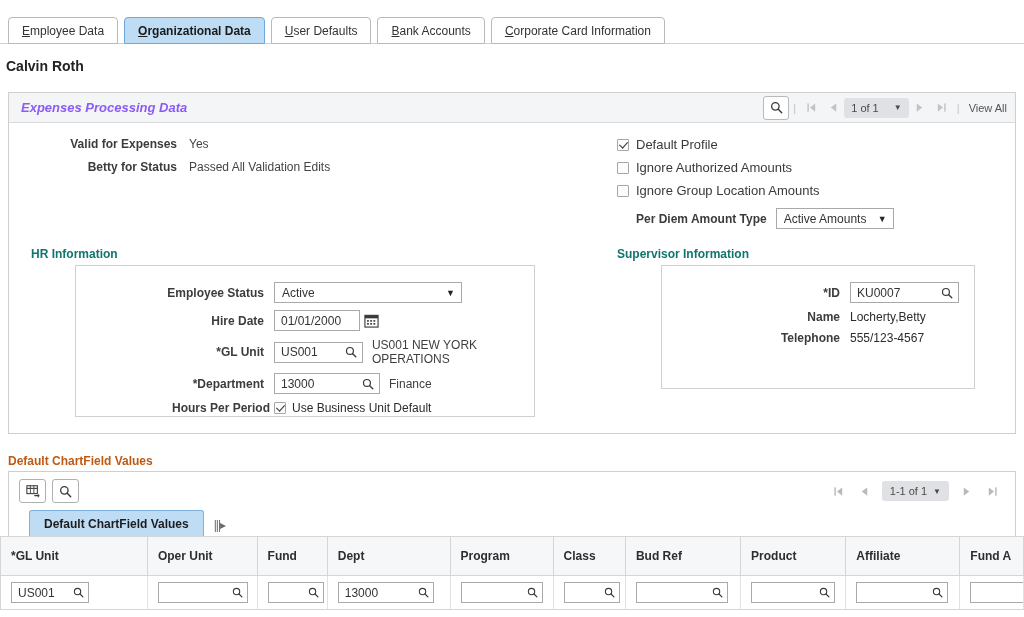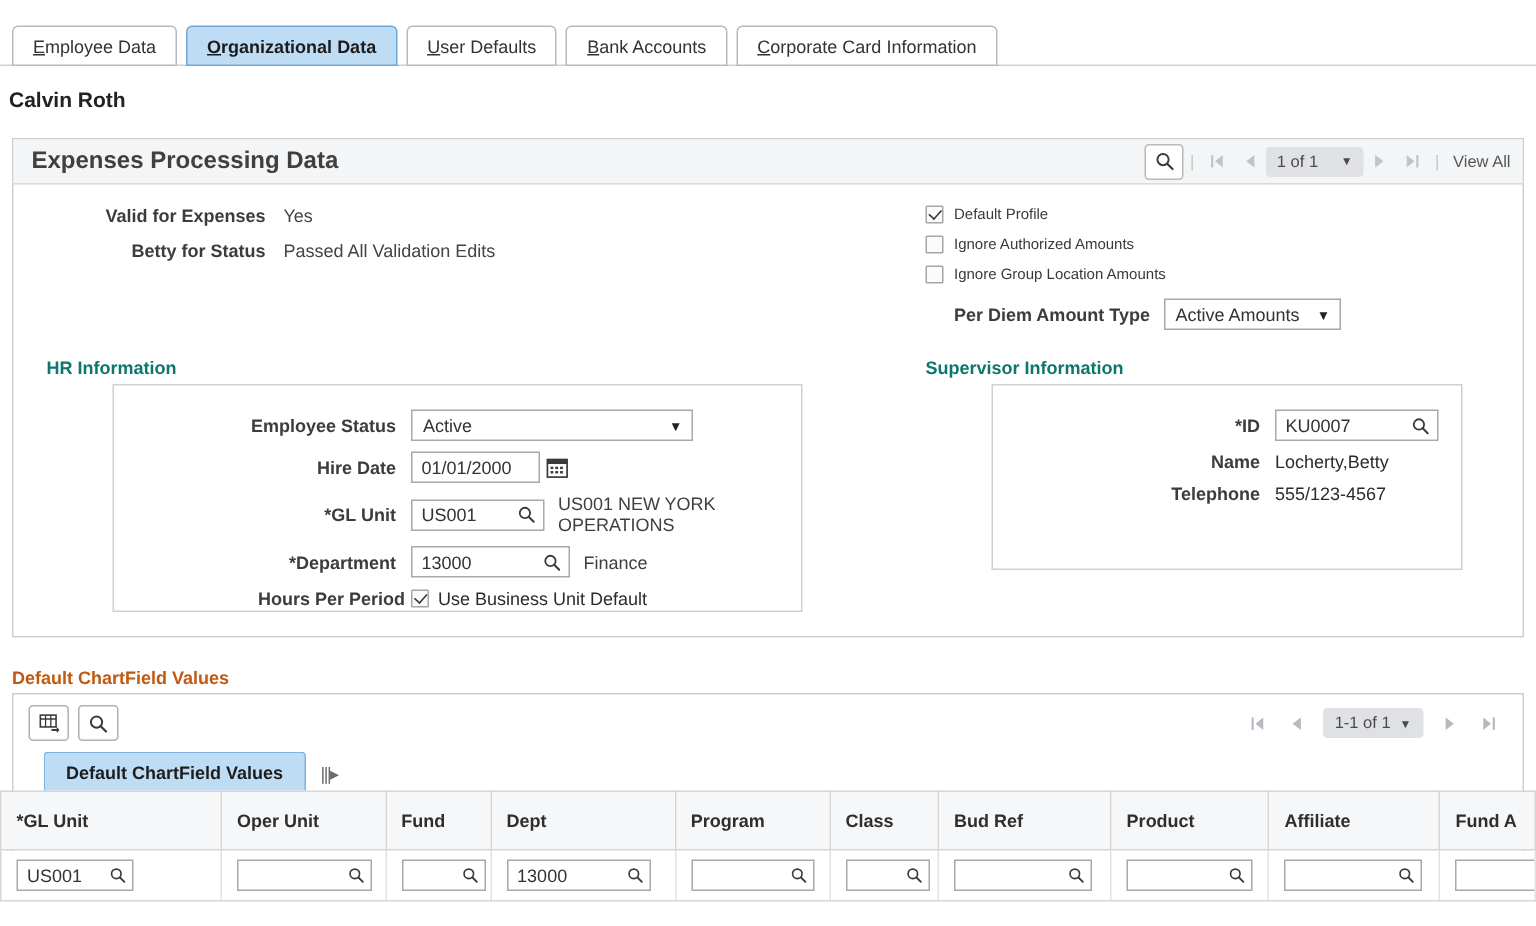--- a/index.html
+++ b/index.html
@@ -70,23 +70,24 @@
   .groupbox-header {
     height: 30px;
     background: #f4f5f7;
     border-bottom: 1px solid #d9dadd;
     display: flex;
     align-items: center;
     justify-content: space-between;
     padding: 0 8px 0 12px;
   }
   .groupbox-title {
-    font-size: 16px;
-    font-weight: bold;
-    color: #404040;
+    font-size: 13px;
+    font-weight: bold;
+    color: #8b5cf6;
+    font-style: italic;
   }
 
   
   .recnav {
     display: flex;
     align-items: center;
     gap: 0;
     font-size: 11px;
     color: #9a9a9a;
   }
@@ -142,21 +143,21 @@
     font-weight: bold;
     color: #3c3c3c;
   }
   .kv .v { color: #444444; }
 
   
   .cbrow {
     display: flex;
     align-items: center;
     margin-bottom: 8px;
-    font-size: 10px;
+    font-size: 13px;
     color: #3a3a3a;
   }
   .cbox {
     width: 12px; height: 12px;
     border: 1px solid #a6a6a6;
     background: #fbfbfb;
     margin-right: 7px;
     border-radius: 1px;
     position: relative;
     flex: none;

